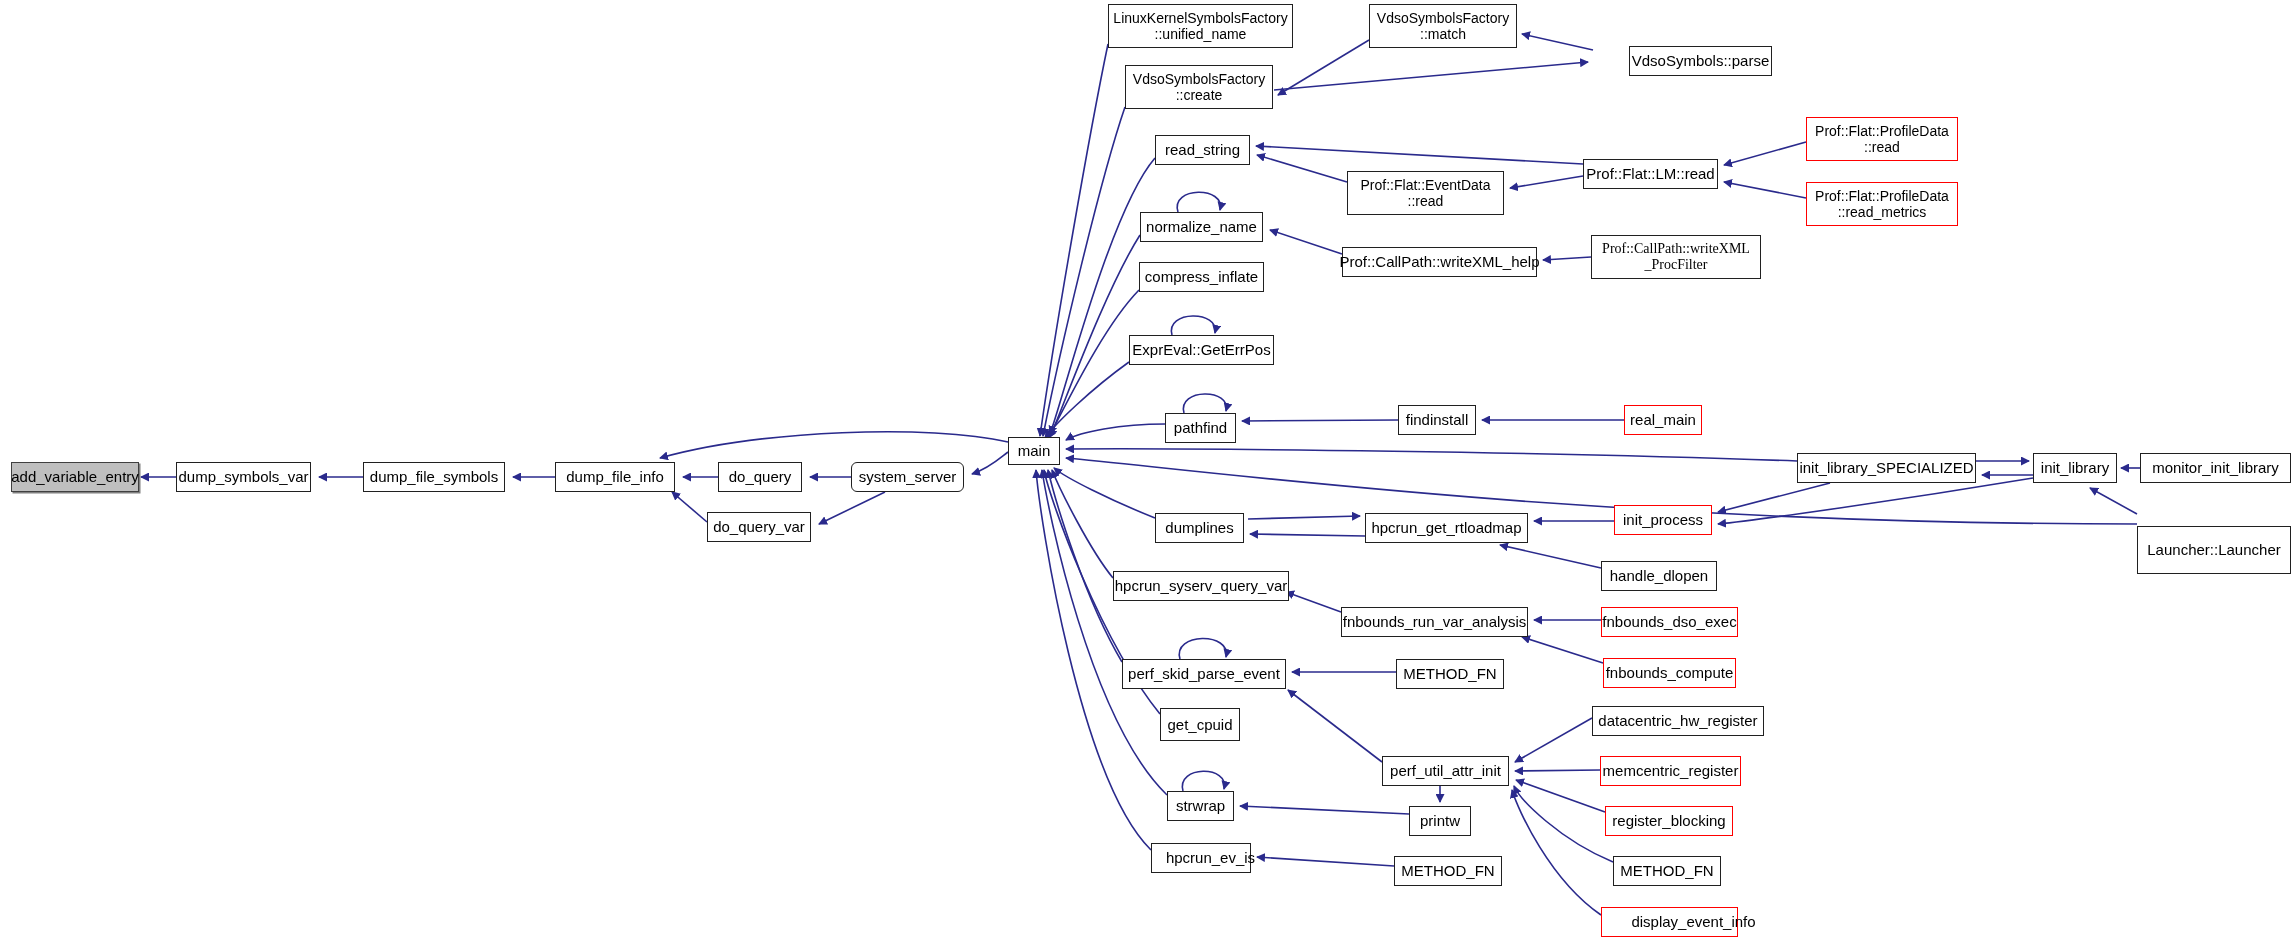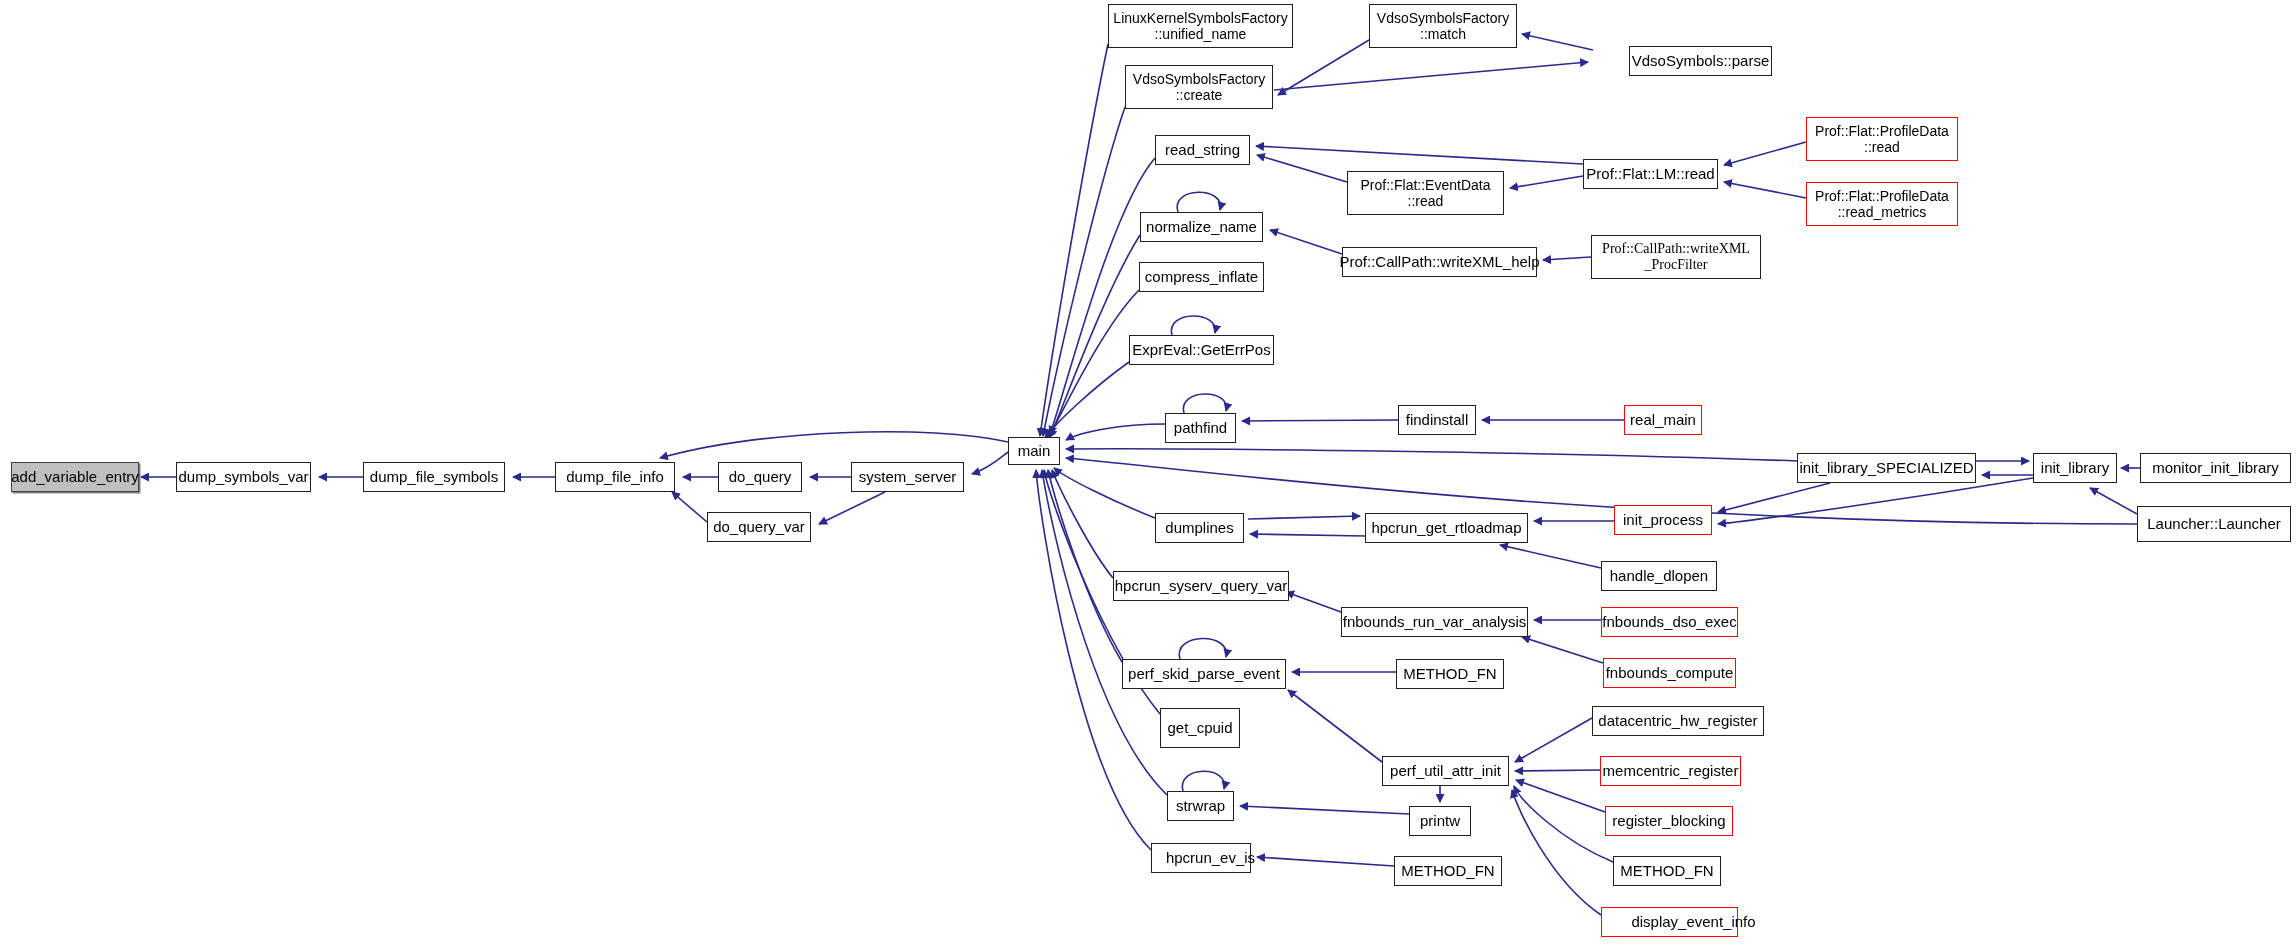--- a/index.html
+++ b/index.html
@@ -124,57 +124,57 @@
         <path d="M 1151,850 C 1080,780 1040,520 1036,470" marker-end="url(#arrow)"></path>
         <path d="M 1394,866 L 1257,857" marker-end="url(#arrow)"></path>
       </g>
   </svg>
   <div id="node-layer">
       <div class="node gray" style="left: 11px; top: 462px; width: 128px; height: 30px;">add_variable_entry</div>
       <div class="node plain" style="left: 176px; top: 462px; width: 135px; height: 30px;">dump_symbols_var</div>
       <div class="node plain" style="left: 363px; top: 462px; width: 142px; height: 30px;">dump_file_symbols</div>
       <div class="node plain" style="left: 555px; top: 462px; width: 120px; height: 30px;">dump_file_info</div>
       <div class="node plain" style="left: 718px; top: 462px; width: 84px; height: 30px;">do_query</div>
-      <div class="node plain" style="left: 851px; top: 462px; width: 113px; height: 30px;">system_server</div>
+      <div class="node plain" style="left: 851px; top: 462px; width: 113px; height: 30px; border-radius: 6px;">system_server</div>
       <div class="node plain" style="left: 707px; top: 512px; width: 104px; height: 30px;">do_query_var</div>
       <div class="node plain" style="left: 1008px; top: 437px; width: 52px; height: 28px;">main</div>
       <div class="node plain" style="left: 1108px; top: 4px; width: 185px; height: 44px; font-size: 14px;">LinuxKernelSymbolsFactory
 ::unified_name</div>
       <div class="node plain" style="left: 1125px; top: 65px; width: 148px; height: 44px; font-size: 14px;">VdsoSymbolsFactory
 ::create</div>
       <div class="node plain" style="left: 1369px; top: 4px; width: 148px; height: 44px; font-size: 14px;">VdsoSymbolsFactory
 ::match</div>
       <div class="node plain" style="left: 1593px; top: 46px; width: 143px; height: 30px; margin-left: 36px;">VdsoSymbols::parse</div>
       <div class="node plain" style="left: 1155px; top: 135px; width: 95px; height: 30px;">read_string</div>
       <div class="node plain" style="left: 1140px; top: 212px; width: 123px; height: 30px;">normalize_name</div>
       <div class="node plain" style="left: 1139px; top: 262px; width: 125px; height: 30px;">compress_inflate</div>
       <div class="node plain" style="left: 1129px; top: 335px; width: 145px; height: 30px;">ExprEval::GetErrPos</div>
       <div class="node plain" style="left: 1165px; top: 413px; width: 71px; height: 30px;">pathfind</div>
       <div class="node plain" style="left: 1155px; top: 513px; width: 89px; height: 30px;">dumplines</div>
       <div class="node plain" style="left: 1113px; top: 571px; width: 176px; height: 30px;">hpcrun_syserv_query_var</div>
       <div class="node plain" style="left: 1122px; top: 659px; width: 164px; height: 30px;">perf_skid_parse_event</div>
-      <div class="node plain" style="left: 1160px; top: 708px; width: 80px; height: 40px;">get_cpuid</div>
+      <div class="node plain" style="left: 1160px; top: 708px; width: 80px; height: 33px;">get_cpuid</div>
       <div class="node plain" style="left: 1167px; top: 791px; width: 67px; height: 30px;">strwrap</div>
       <div class="node plain" style="left: 1151px; top: 843px; width: 100px; height: 30px; padding-left: 19px;">hpcrun_ev_is</div>
       <div class="node plain" style="left: 1347px; top: 171px; width: 157px; height: 44px; font-size: 14px;">Prof::Flat::EventData
 ::read</div>
       <div class="node plain" style="left: 1583px; top: 159px; width: 135px; height: 30px;">Prof::Flat::LM::read</div>
       <div class="node red" style="left: 1806px; top: 117px; width: 152px; height: 44px; font-size: 14px;">Prof::Flat::ProfileData
 ::read</div>
       <div class="node red" style="left: 1806px; top: 182px; width: 152px; height: 44px; font-size: 14px;">Prof::Flat::ProfileData
 ::read_metrics</div>
       <div class="node plain" style="left: 1342px; top: 247px; width: 195px; height: 30px;">Prof::CallPath::writeXML_help</div>
       <div class="node plain" style="left: 1591px; top: 235px; width: 170px; height: 44px; font-size: 14px; font-family: Liberation Serif, serif;">Prof::CallPath::writeXML
 _ProcFilter</div>
       <div class="node plain" style="left: 1398px; top: 405px; width: 78px; height: 30px;">findinstall</div>
       <div class="node red" style="left: 1624px; top: 405px; width: 78px; height: 30px;">real_main</div>
       <div class="node plain" style="left: 1797px; top: 453px; width: 179px; height: 30px;">init_library_SPECIALIZED</div>
       <div class="node plain" style="left: 2033px; top: 453px; width: 84px; height: 30px;">init_library</div>
       <div class="node plain" style="left: 2140px; top: 453px; width: 151px; height: 30px;">monitor_init_library</div>
-      <div class="node plain" style="left: 2137px; top: 506px; width: 154px; height: 36px;">Launcher::Launcher</div>
+      <div class="node plain" style="left: 2137px; top: 526px; width: 154px; height: 48px;">Launcher::Launcher</div>
       <div class="node plain" style="left: 1365px; top: 513px; width: 163px; height: 30px;">hpcrun_get_rtloadmap</div>
       <div class="node red" style="left: 1614px; top: 505px; width: 98px; height: 30px;">init_process</div>
       <div class="node plain" style="left: 1601px; top: 561px; width: 116px; height: 30px;">handle_dlopen</div>
       <div class="node plain" style="left: 1341px; top: 607px; width: 187px; height: 30px;">fnbounds_run_var_analysis</div>
       <div class="node red" style="left: 1601px; top: 607px; width: 137px; height: 30px;">fnbounds_dso_exec</div>
       <div class="node red" style="left: 1603px; top: 658px; width: 133px; height: 30px;">fnbounds_compute</div>
       <div class="node plain" style="left: 1396px; top: 659px; width: 108px; height: 30px;">METHOD_FN</div>
       <div class="node plain" style="left: 1592px; top: 706px; width: 172px; height: 30px;">datacentric_hw_register</div>
       <div class="node plain" style="left: 1382px; top: 756px; width: 127px; height: 30px;">perf_util_attr_init</div>
       <div class="node red" style="left: 1600px; top: 756px; width: 141px; height: 30px;">memcentric_register</div>

